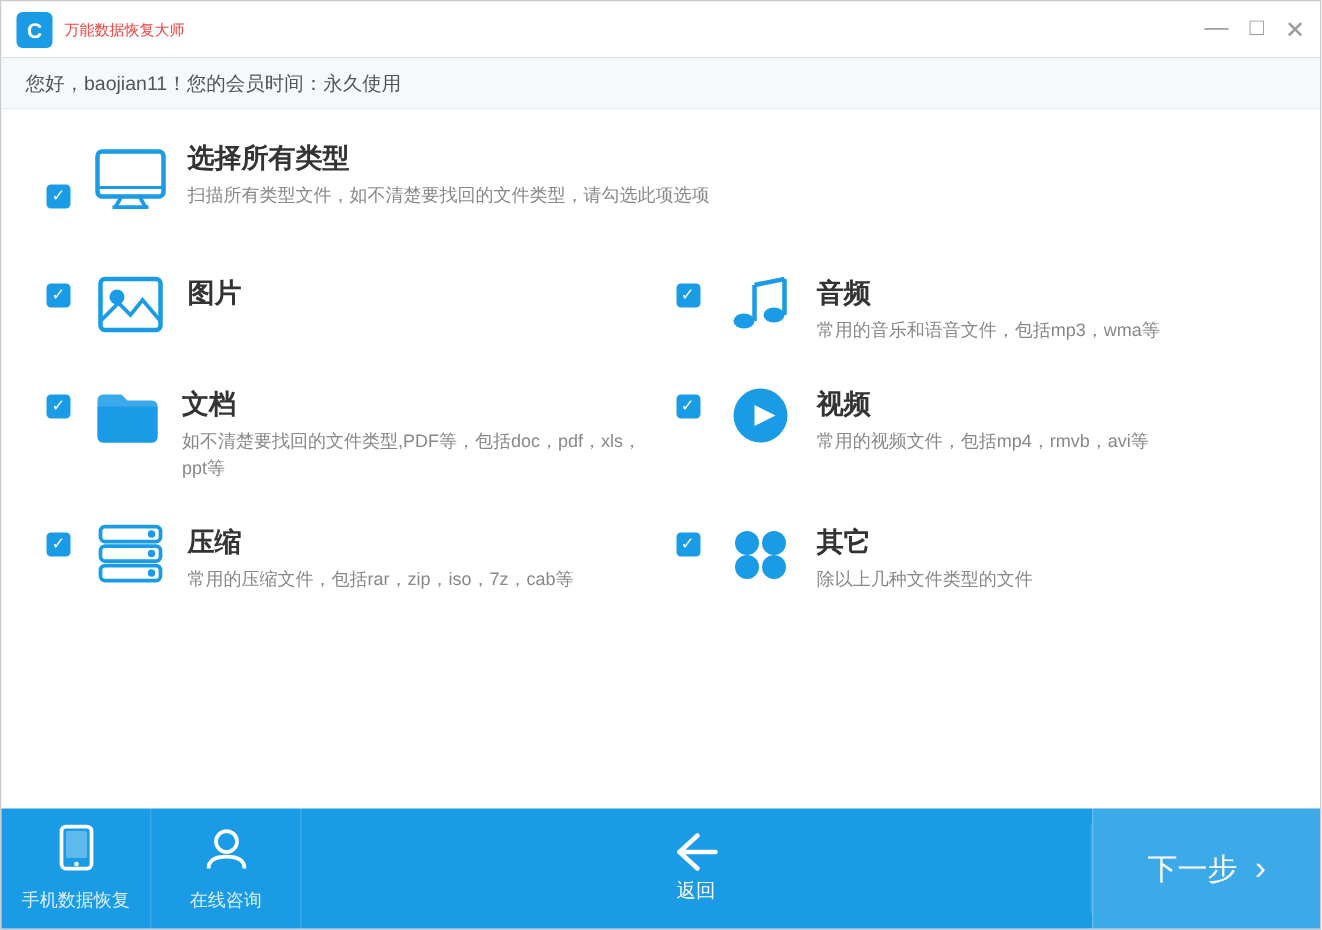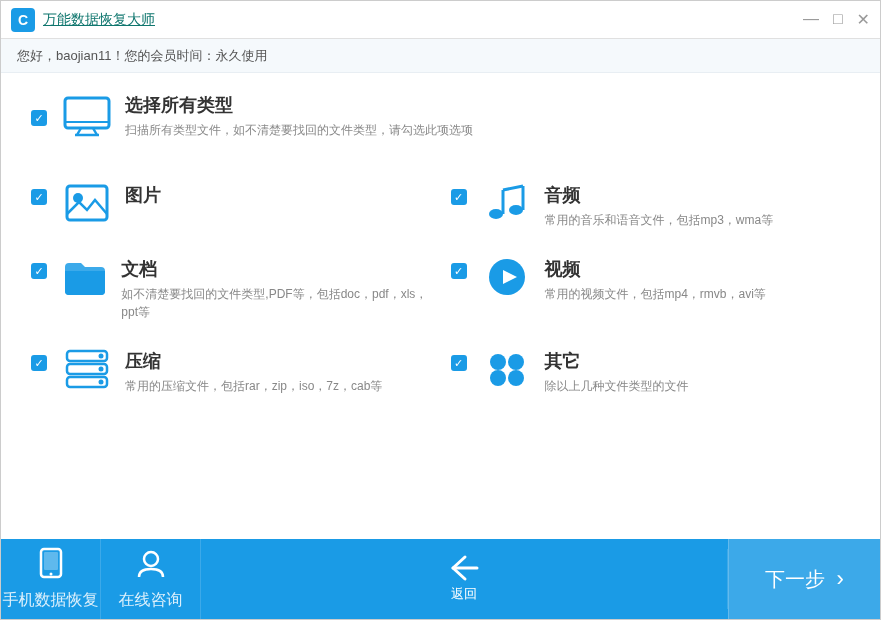--- a/index.html
+++ b/index.html
@@ -4,48 +4,48 @@
   <style>
     * { box-sizing: border-box; margin: 0; padding: 0; }
     body { font-family: 'Microsoft YaHei', Arial, sans-serif; background: #f0f4f8; width: 881px; height: 620px; overflow: hidden; }
 
     .window { width: 881px; height: 620px; display: flex; flex-direction: column; background: #fff; border: 1px solid #ccc; }
 
     
     .titlebar { height: 38px; background: #fff; display: flex; align-items: center; padding: 0 10px; border-bottom: 1px solid #e0e0e0; }
     .titlebar-logo { width: 24px; height: 24px; background: #1a9be6; border-radius: 4px; display: flex; align-items: center; justify-content: center; margin-right: 8px; }
     .titlebar-logo span { color: #fff; font-size: 14px; font-weight: bold; }
-    .titlebar-title { font-size: 14px; color: #0f766e; flex: 1; text-decoration: underline; }
+    .titlebar-title { font-size: 10px; color: #ef4444; flex: 1; }
     .titlebar-controls { display: flex; gap: 14px; }
     .titlebar-controls span { font-size: 16px; color: #999; cursor: pointer; user-select: none; }
 
     
     .userbar { height: 34px; background: #f5f9fc; display: flex; align-items: center; padding: 0 16px; border-bottom: 1px solid #e8eef3; }
     .userbar-text { font-size: 13px; color: #555; }
 
     
     .main { flex: 1; padding: 20px 30px; overflow-y: auto; background: #fff; }
 
     
-    .select-all-row { display: flex; align-items: center; margin-bottom: 30px; }
+    .select-all-row { display: flex; align-items: flex-end; margin-bottom: 30px; }
     .checkbox-wrap { display: flex; align-items: center; margin-right: 16px; margin-top: 4px; }
     .checkbox { width: 16px; height: 16px; border: 2px solid #1a9be6; background: #1a9be6; border-radius: 3px; display: flex; align-items: center; justify-content: center; cursor: pointer; }
     .checkbox::after { content: '✓'; color: #fff; font-size: 11px; line-height: 1; }
     .icon-wrap { width: 48px; height: 40px; display: flex; align-items: center; justify-content: center; margin-right: 14px; }
     .item-text h3 { font-size: 18px; color: #333; font-weight: 600; margin-bottom: 4px; }
     .item-text p { font-size: 12px; color: #888; line-height: 1.5; }
 
     
     .options-grid { display: grid; grid-template-columns: 1fr 1fr; gap: 0 20px; }
     .option-item { display: flex; align-items: flex-start; padding: 14px 0; border-bottom: none; }
     .option-item .checkbox-wrap { margin-top: 6px; }
 
     
     .footer { height: 80px; background: #1a9be6; display: flex; align-items: center; padding: 0 0; }
-    .footer-btn { display: flex; flex-direction: column; align-items: center; justify-content: center; width: 100px; height: 80px; cursor: pointer; color: rgba(255,255,255,0.85); font-size: 16px; gap: 4px; border-right: 1px solid rgba(255,255,255,0.15); }
+    .footer-btn { display: flex; flex-direction: column; align-items: center; justify-content: center; width: 100px; height: 80px; cursor: pointer; color: rgba(255,255,255,0.85); font-size: 12px; gap: 4px; border-right: 1px solid rgba(255,255,255,0.15); }
     .footer-btn .btn-icon { font-size: 28px; color: #fff; }
     .footer-center { flex: 1; display: flex; align-items: center; justify-content: center; border-right: 1px solid rgba(255,255,255,0.15); height: 60px; cursor: pointer; }
     .back-btn { display: flex; flex-direction: column; align-items: center; color: #fff; font-size: 13px; gap: 2px; }
     .footer-next { display: flex; align-items: center; justify-content: center; width: 152px; height: 80px; background: rgba(255,255,255,0.15); cursor: pointer; border-left: 1px solid rgba(255,255,255,0.2); }
     .next-text { font-size: 20px; color: #fff; font-weight: 500; }
 
     
     svg { overflow: visible; }
   </style>
 </head>

